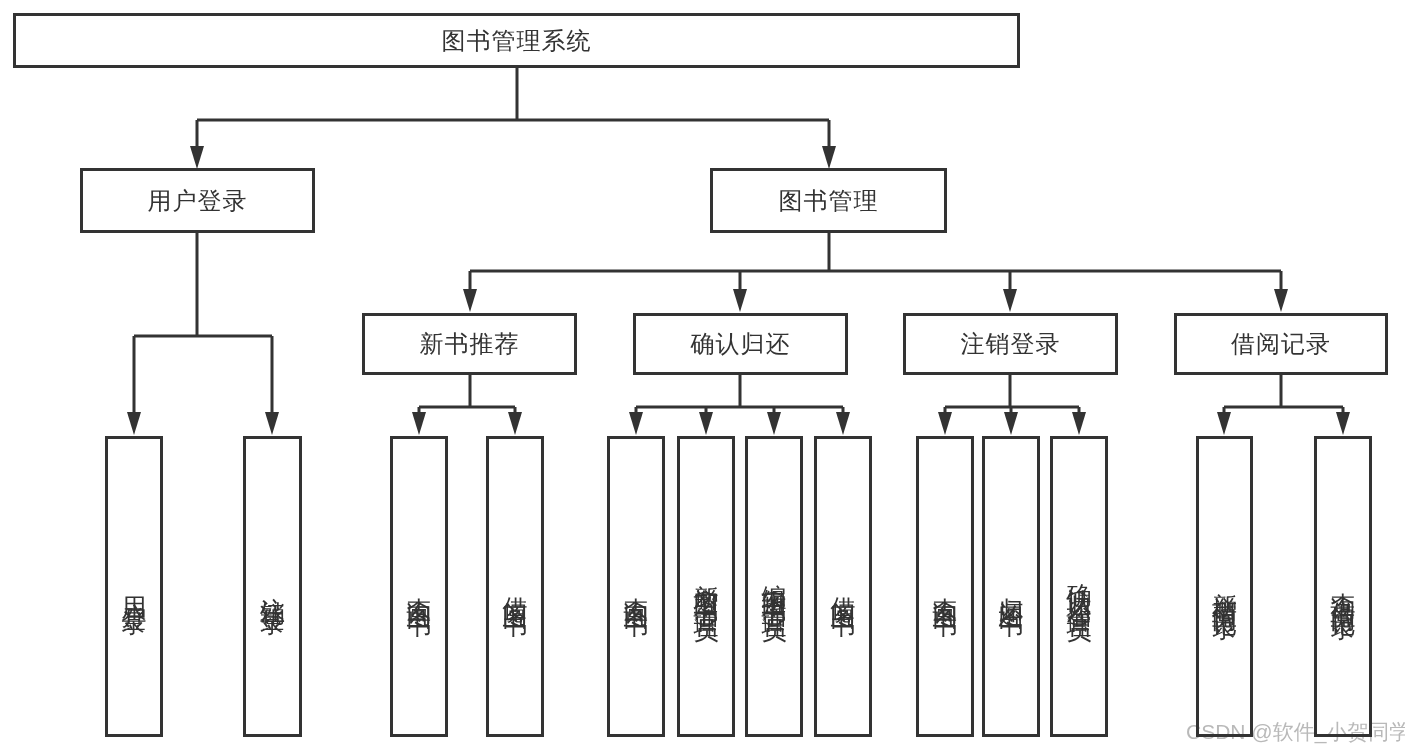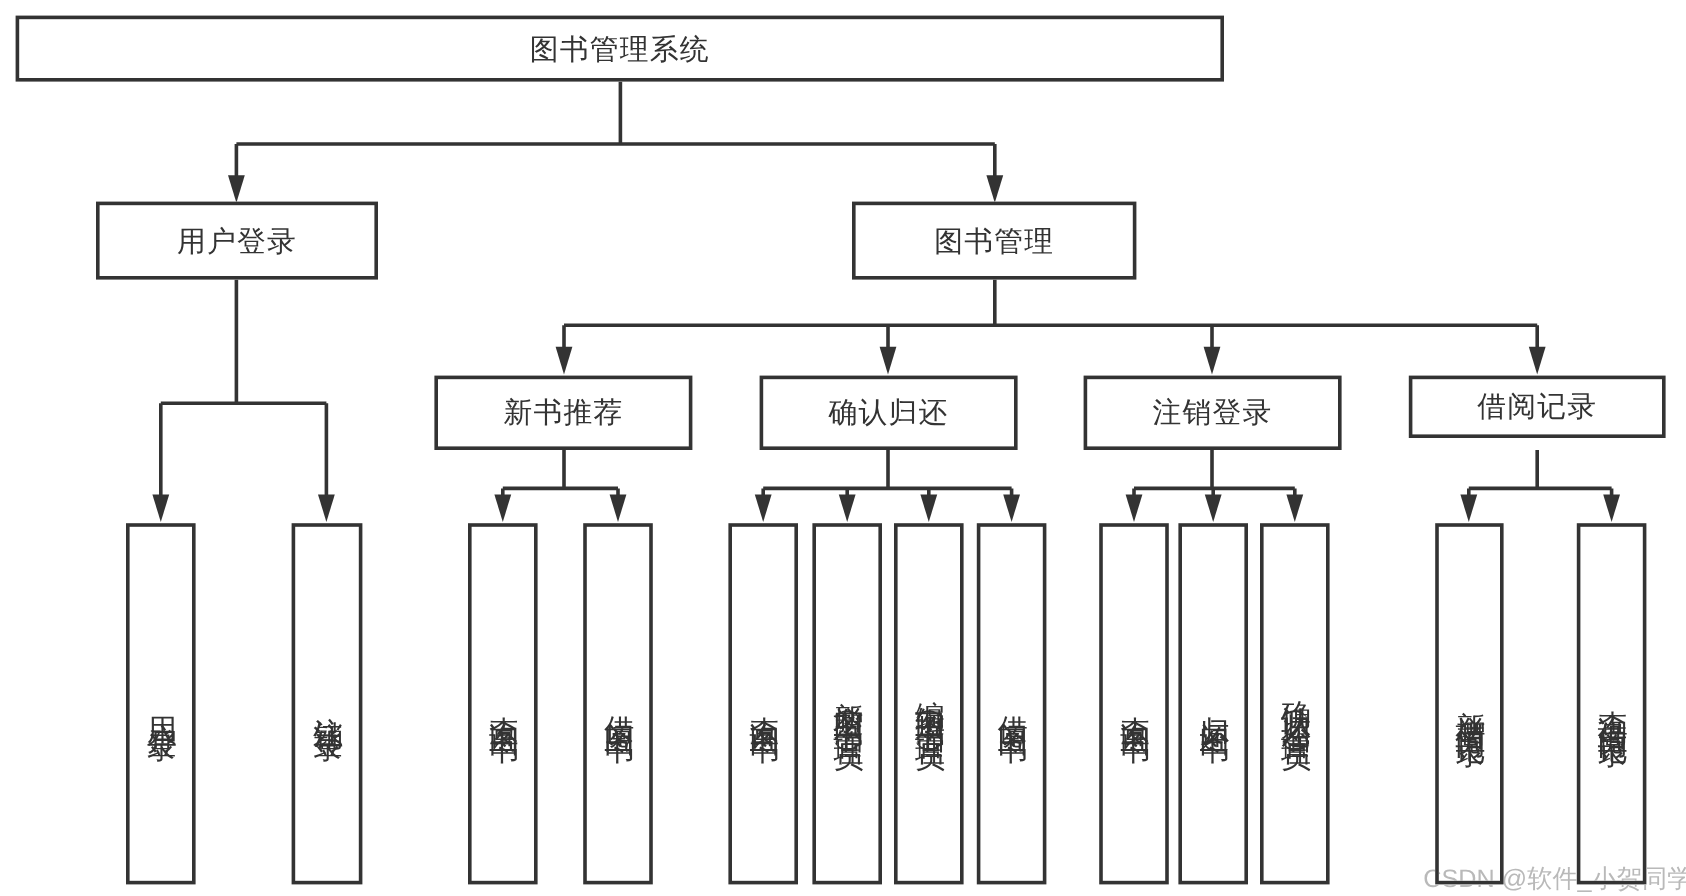--- a/index.html
+++ b/index.html
@@ -122,21 +122,21 @@
 
   <div class="box" style="left:710px;top:168px;width:237px;height:65px">
     <span class="lbl">图书管理</span>
   </div>
   <div class="box" style="left:633px;top:313px;width:215px;height:62px">
     <span class="lbl">确认归还</span>
   </div>
   <div class="box" style="left:903px;top:313px;width:215px;height:62px">
     <span class="lbl">注销登录</span>
   </div>
-  <div class="box" style="left:1174px;top:313px;width:214px;height:52px">
+  <div class="box" style="left:1174px;top:313px;width:214px;height:62px">
     <span class="lbl">借阅记录</span>
   </div>
 
   <div class="box" style="left:105px;top:436px;width:58px;height:301px">
     <span class="vlbl">用户登录</span>
   </div>
   <div class="box" style="left:243px;top:436px;width:59px;height:301px">
     <span class="vlbl">注销登录</span>
   </div>
 

